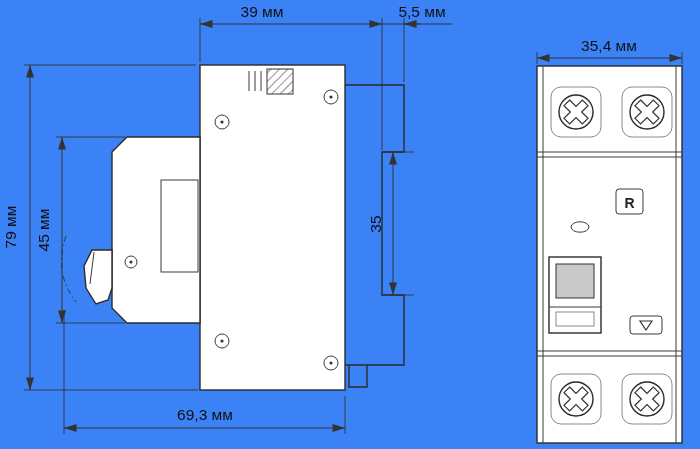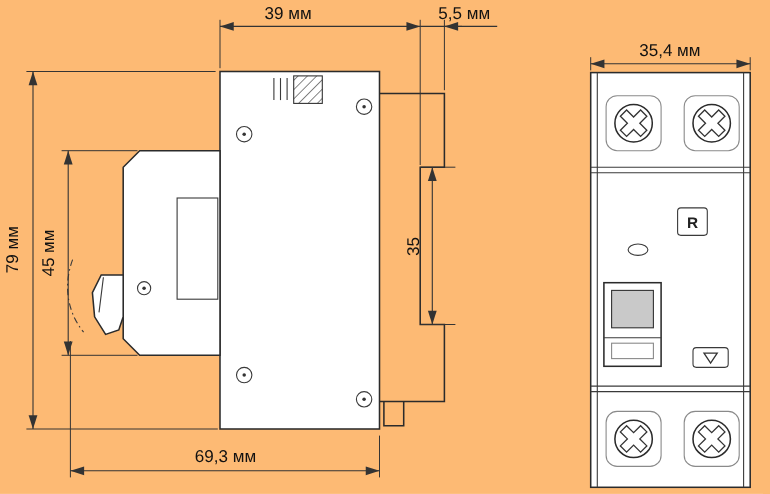--- a/index.html
+++ b/index.html
@@ -1,17 +1,17 @@
 <!DOCTYPE html>
 <html><head>
 <meta charset="utf-8">
 <style>
   html,body{margin:0;padding:0;background:#fff;}
   .canvas{
-    width:700px;height:449px;background:#fdba74;position:relative;overflow:hidden;
+    width:700px;height:449px;background:#3b82f6;position:relative;overflow:hidden;
     font-family:"Liberation Sans", sans-serif;
   }
   svg{display:block;}
   .outline{fill:#ffffff;stroke:#2b2b2b;stroke-width:1.4;}
   .outline-nf{fill:none;stroke:#2b2b2b;stroke-width:1.4;}
   .detail{fill:none;stroke:#3a3a3a;stroke-width:1;}
   .detail-light{fill:none;stroke:#8a8a8a;stroke-width:1;}
   .dimline{stroke:#333333;stroke-width:1;fill:none;}
   .extline{stroke:#333333;stroke-width:0.9;fill:none;}
   .dimtext{font-family:"Liberation Sans", sans-serif;font-size:15.5px;fill:#111111;}

